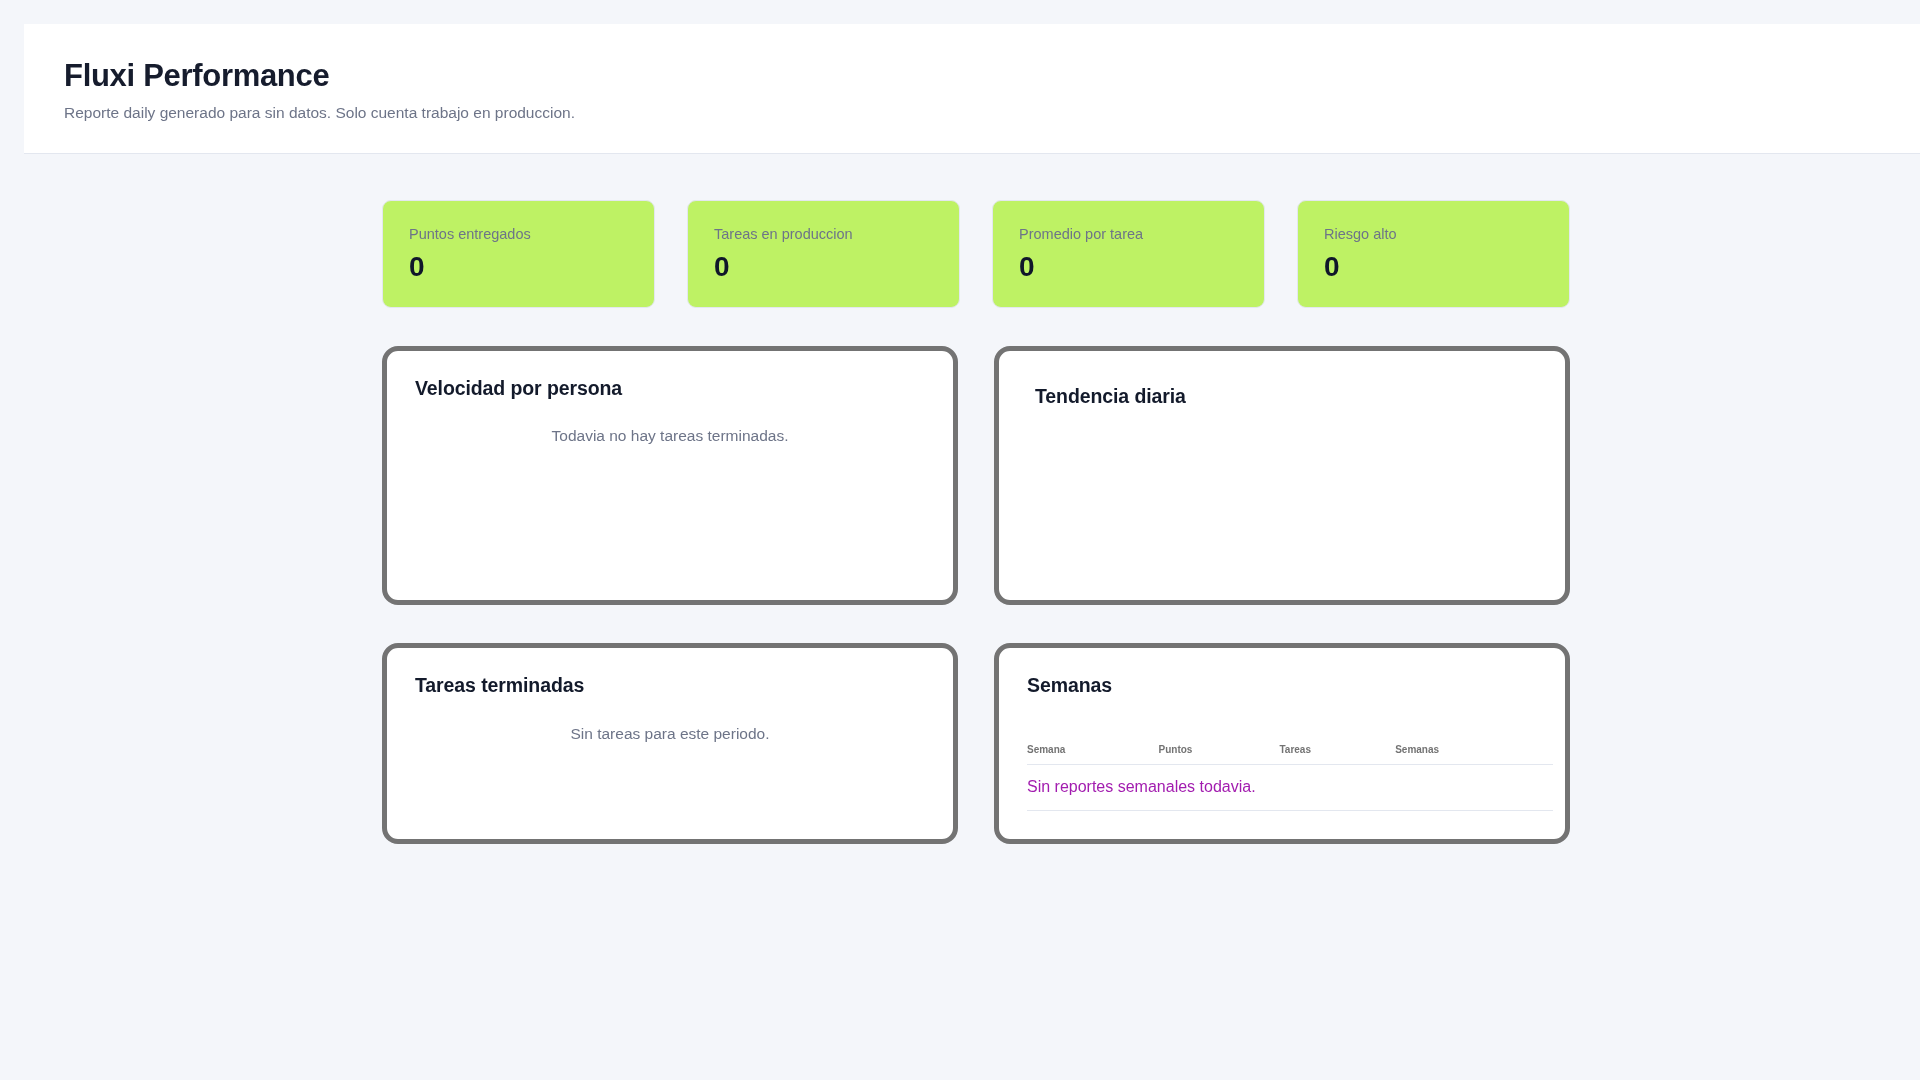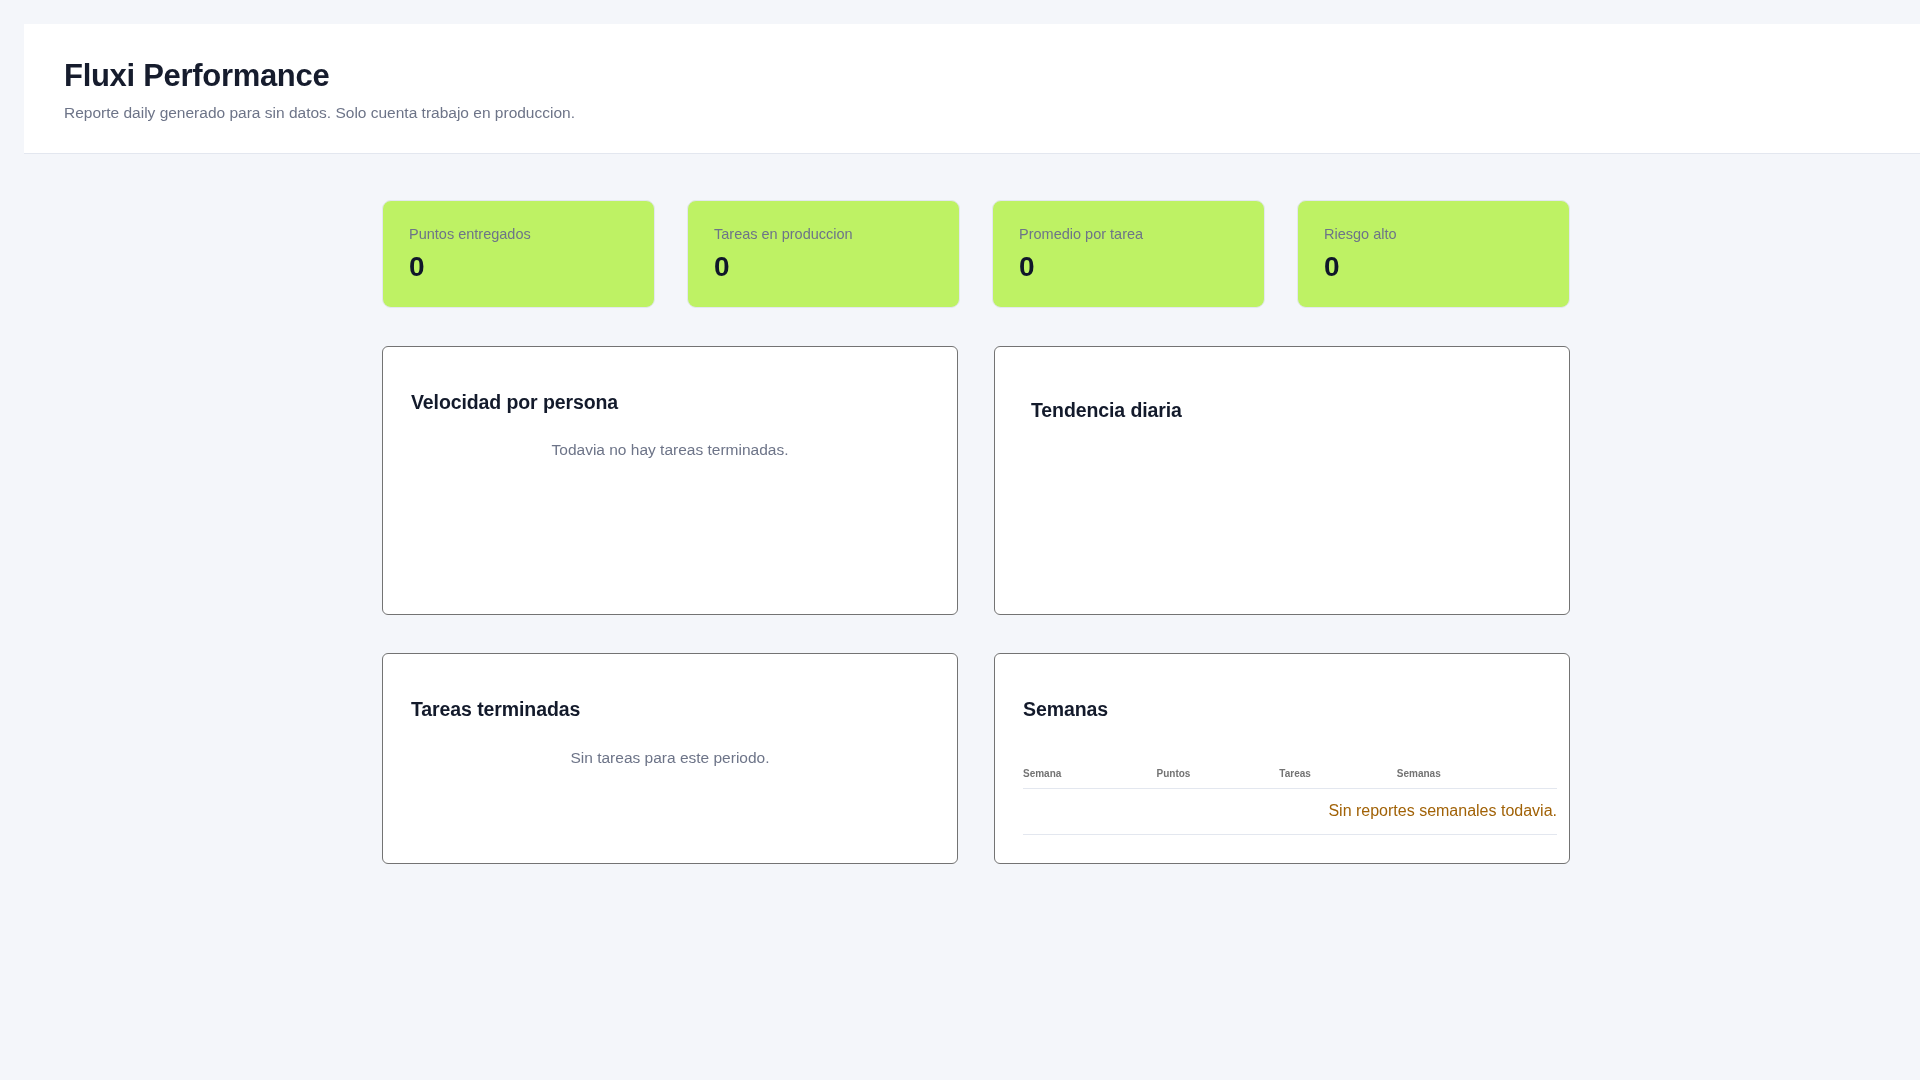--- a/index.html
+++ b/index.html
@@ -71,23 +71,23 @@
 
   
   .panel-row {
     display: grid;
     grid-template-columns: 1fr 1fr;
     gap: 20px;
     margin-top: 22px;
   }
   .panel {
     background: #ffffff;
-    border: 1px solid #737373;
-    border-radius: 6px;
-    padding: 36px 20px 20px 20px;
+    border: 5px solid #737373;
+    border-radius: 16px;
+    padding: 18px 20px 20px 20px;
     display: flex;
     flex-direction: column;
   }
   .panel-title {
     font-size: 19.5px;
     font-weight: 700;
     color: #131a2b;
     line-height: 1.2;
     letter-spacing: -0.1px;
   }
@@ -133,25 +133,24 @@
     border-bottom: 1px solid #e3e7ef;
     white-space: nowrap;
   }
   .weeks-table th.col-semana   { width: 25%; }
   .weeks-table th.col-puntos   { width: 23%; }
   .weeks-table th.col-tareas   { width: 22%; }
   .weeks-table th.col-personas { width: 30%; }
 
   .weeks-table td {
     font-size: 16px;
-    color: #a16207;
+    color: #a21caf;
     padding: 12px 0 12px 0;
     border-bottom: 1px solid #e3e7ef;
     line-height: 1.3;
-    text-align: right;
   }
 </style>
 </head>
 <body>
 
 <div class="page-header">
   <h1 class="page-title">Fluxi Performance</h1>
   <p class="page-subtitle">Reporte daily generado para sin datos. Solo cuenta trabajo en produccion.</p>
 </div>
 

